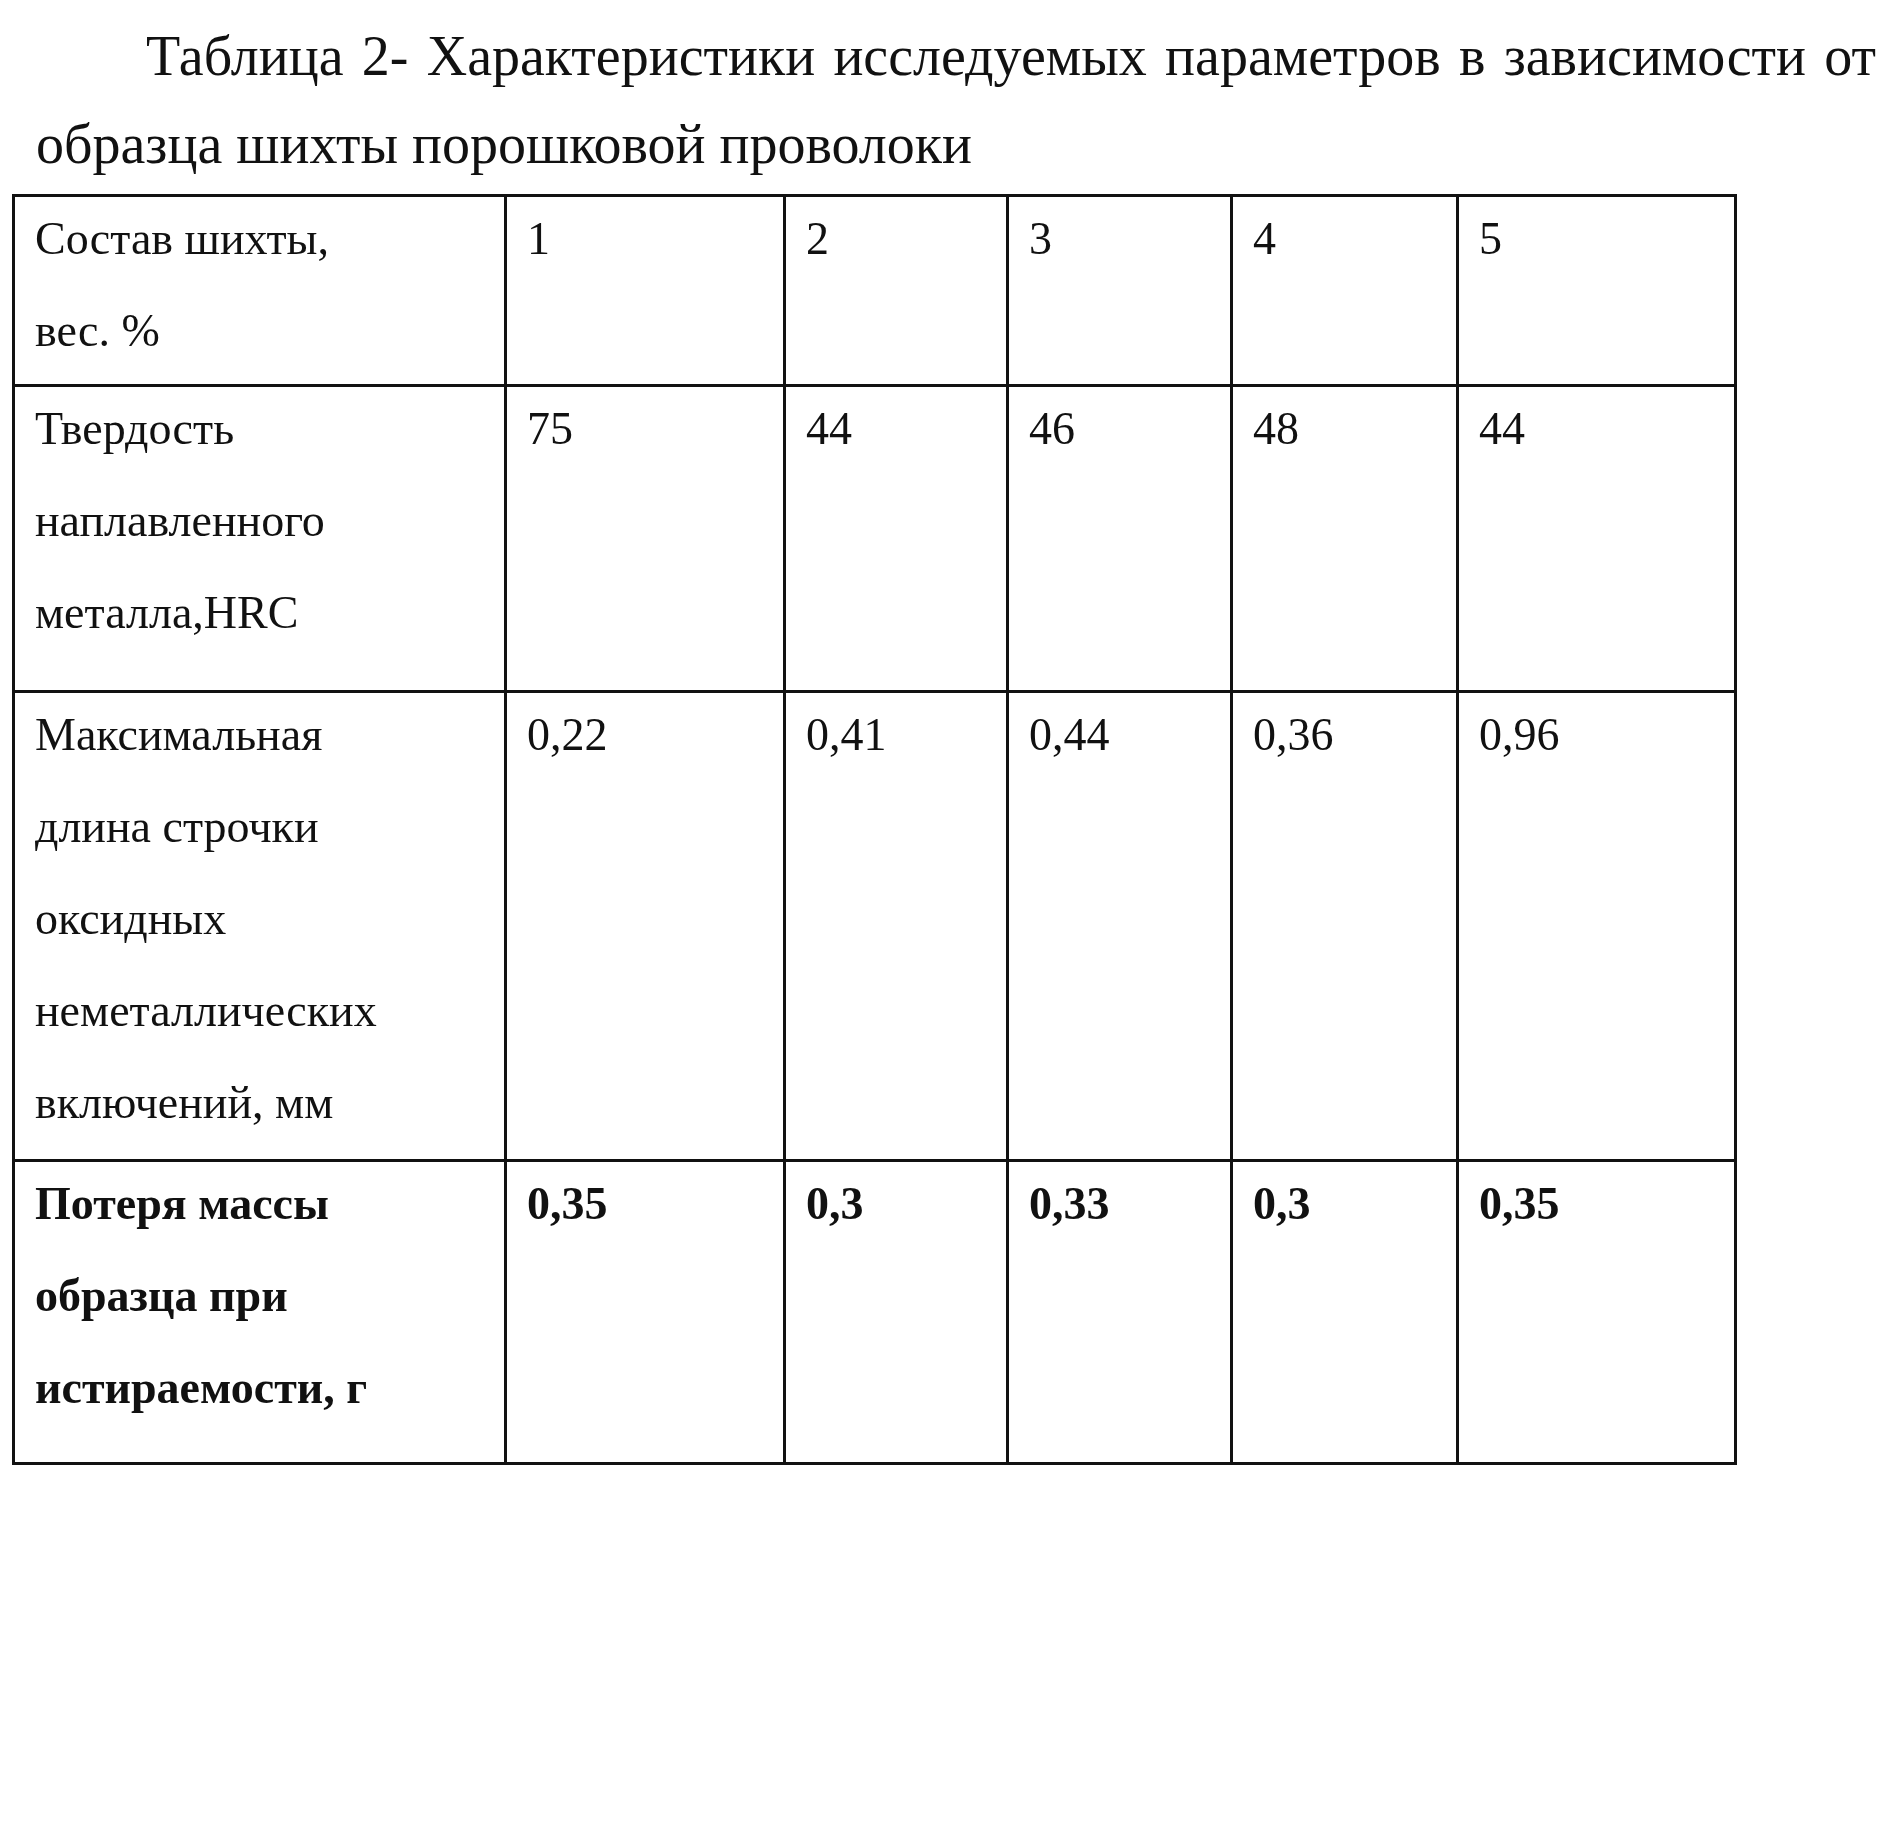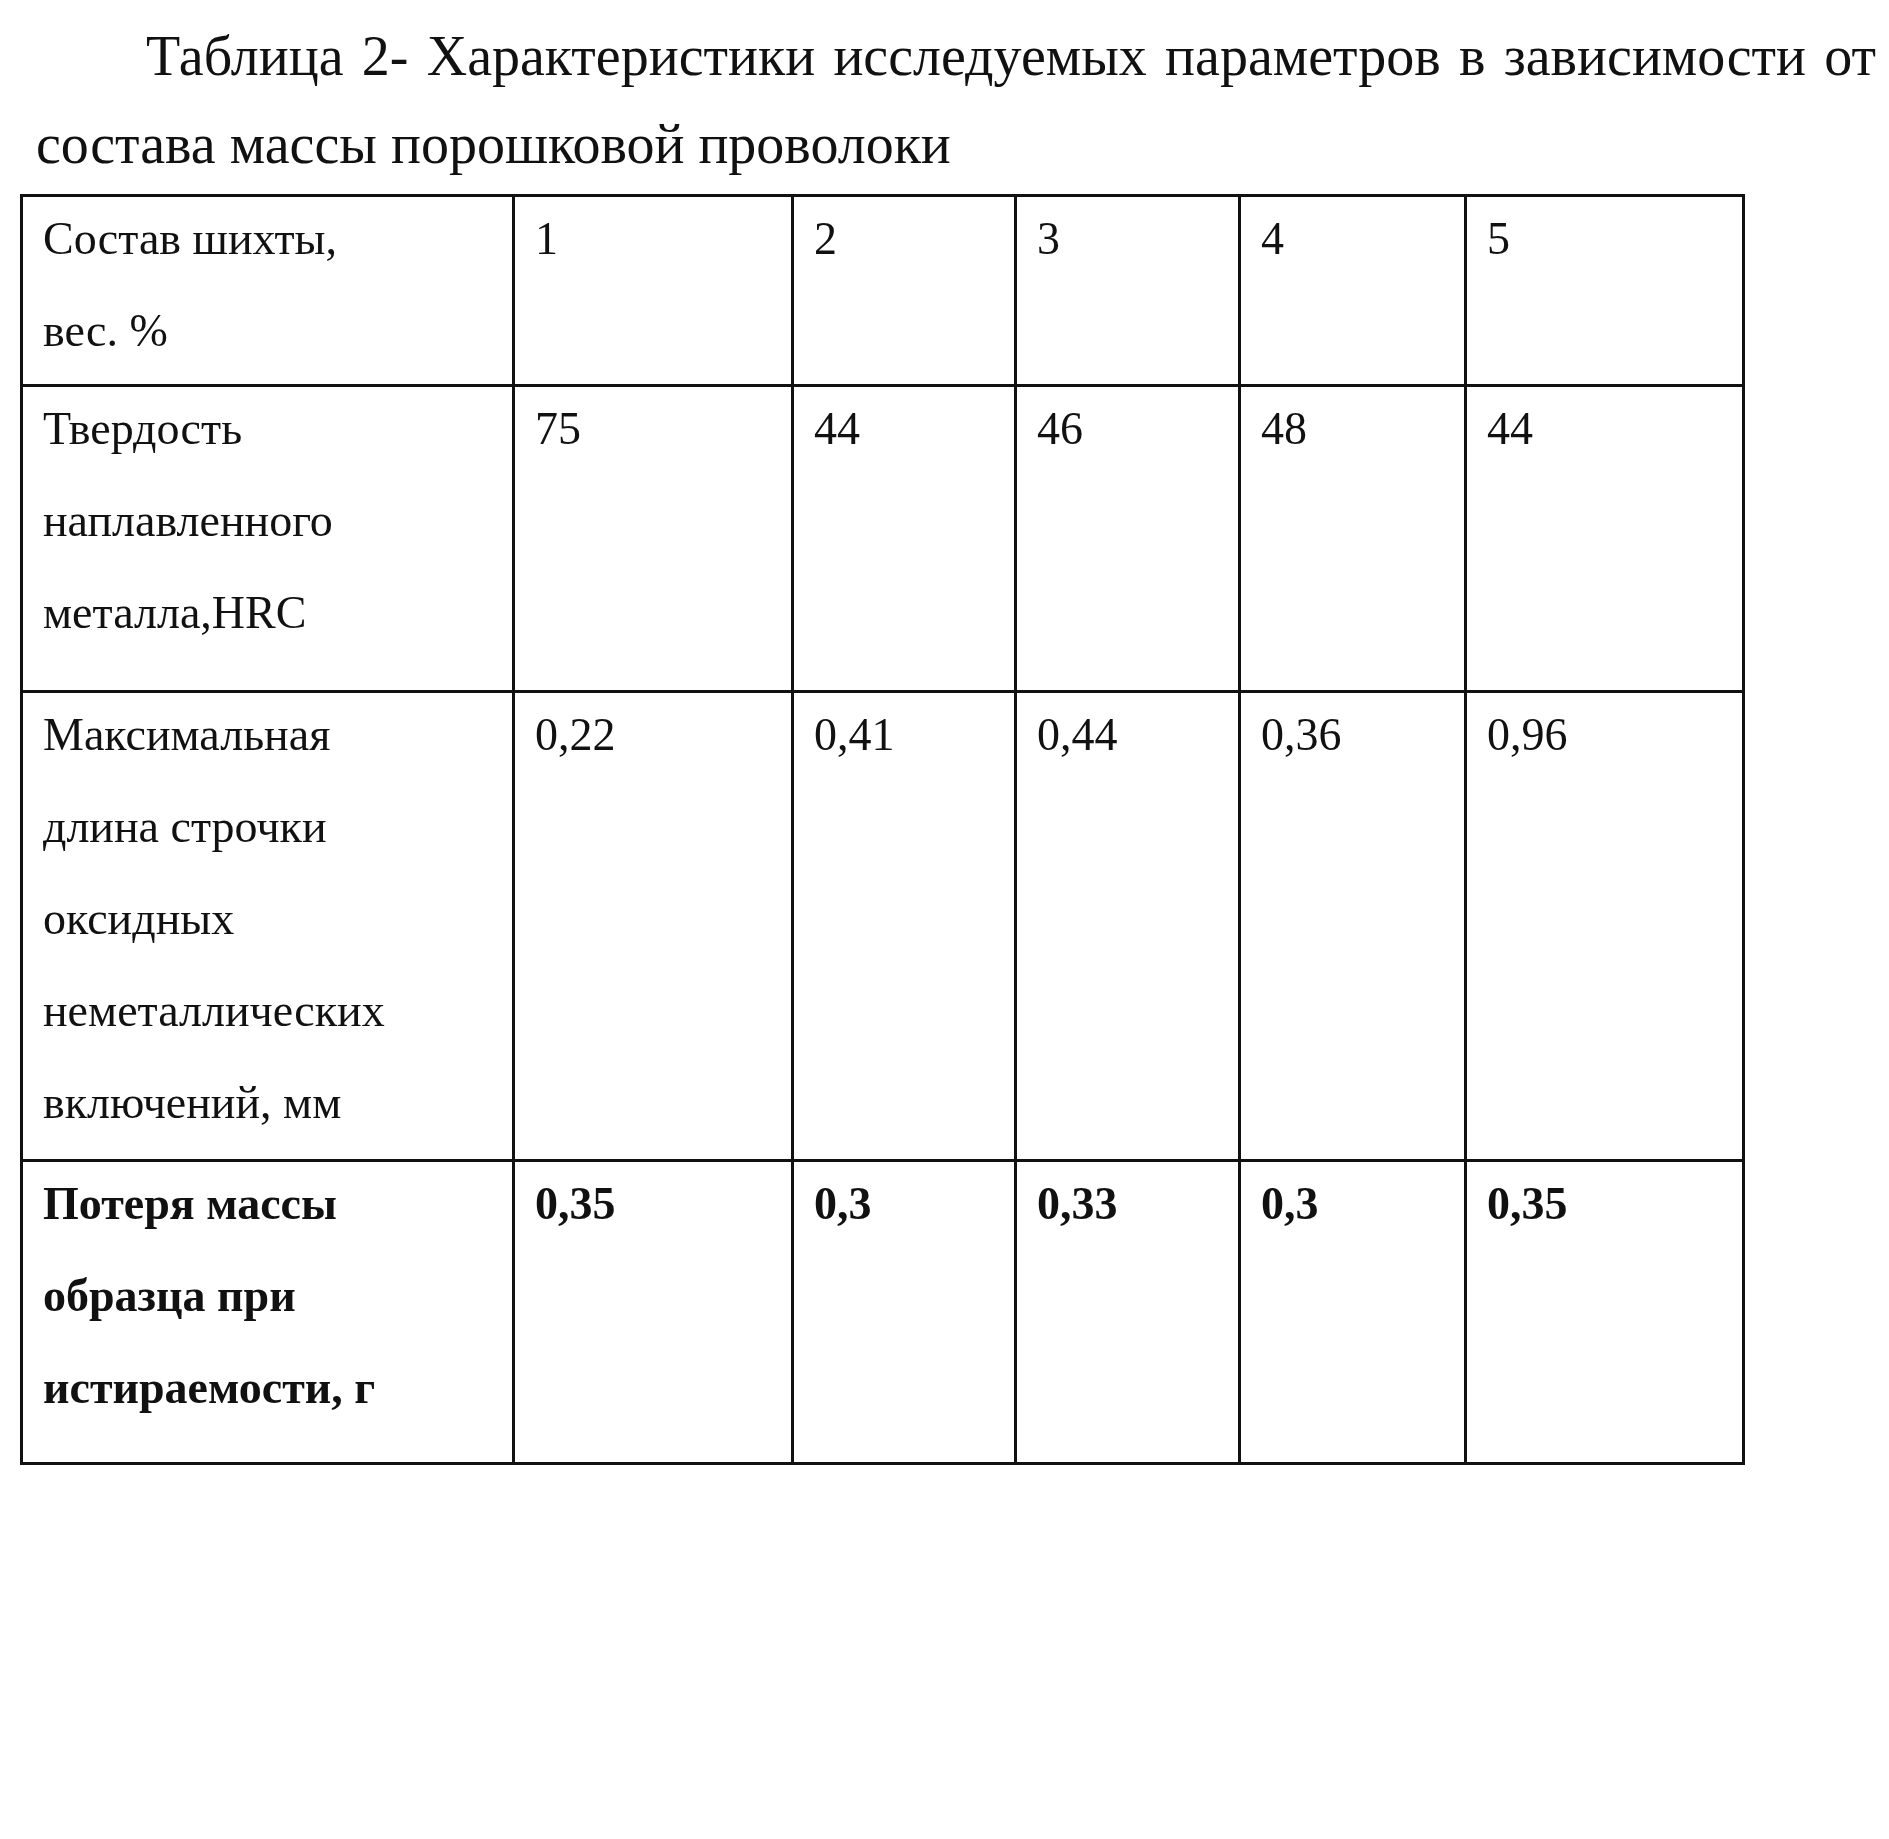--- a/index.html
+++ b/index.html
@@ -8,21 +8,21 @@
     font-family: "Liberation Serif", "DejaVu Serif", serif;
     color: #111111;
   }
   .title {
     position: absolute; left: 36px; top: 12px; width: 1840px;
     font-size: 56px; line-height: 88px;
   }
   .title .l1 { display: block; padding-left: 110px; text-align: justify; text-align-last: justify; }
   .title .l2 { display: block; }
   table.data {
-    position: absolute; left: 20px; top: 194px;
+    position: absolute; left: 12px; top: 194px;
     border-collapse: collapse; table-layout: fixed;
     width: 1722px;
     font-size: 46px; line-height: 92px;
   }
   table.data td {
     border: 3px solid #111111;
     vertical-align: top;
     padding: 0 10px 0 20px;
     white-space: pre-line;
   }
@@ -37,21 +37,21 @@
   tr.r2 td { height: 303px; margin-top: 40px; }
   tr.r3 td { height: 466px; }
   tr.r4 td { height: 300px; font-weight: bold; }
   td .cell { display: block; margin-top: -4px; }
 </style>
 </head>
 <body>
 
 <div class="title">
   <span class="l1">Таблица 2- Характеристики исследуемых параметров в зависимости от</span>
-  <span class="l2">состава массы порошковой проволоки</span>
+  <span class="l2">образца шихты порошковой проволоки</span>
 </div>
 
 <table class="data">
   <colgroup>
     <col class="c0">
       <col class="c1">
       <col class="c2">
       <col class="c3">
       <col class="c4">
       <col class="c5">

